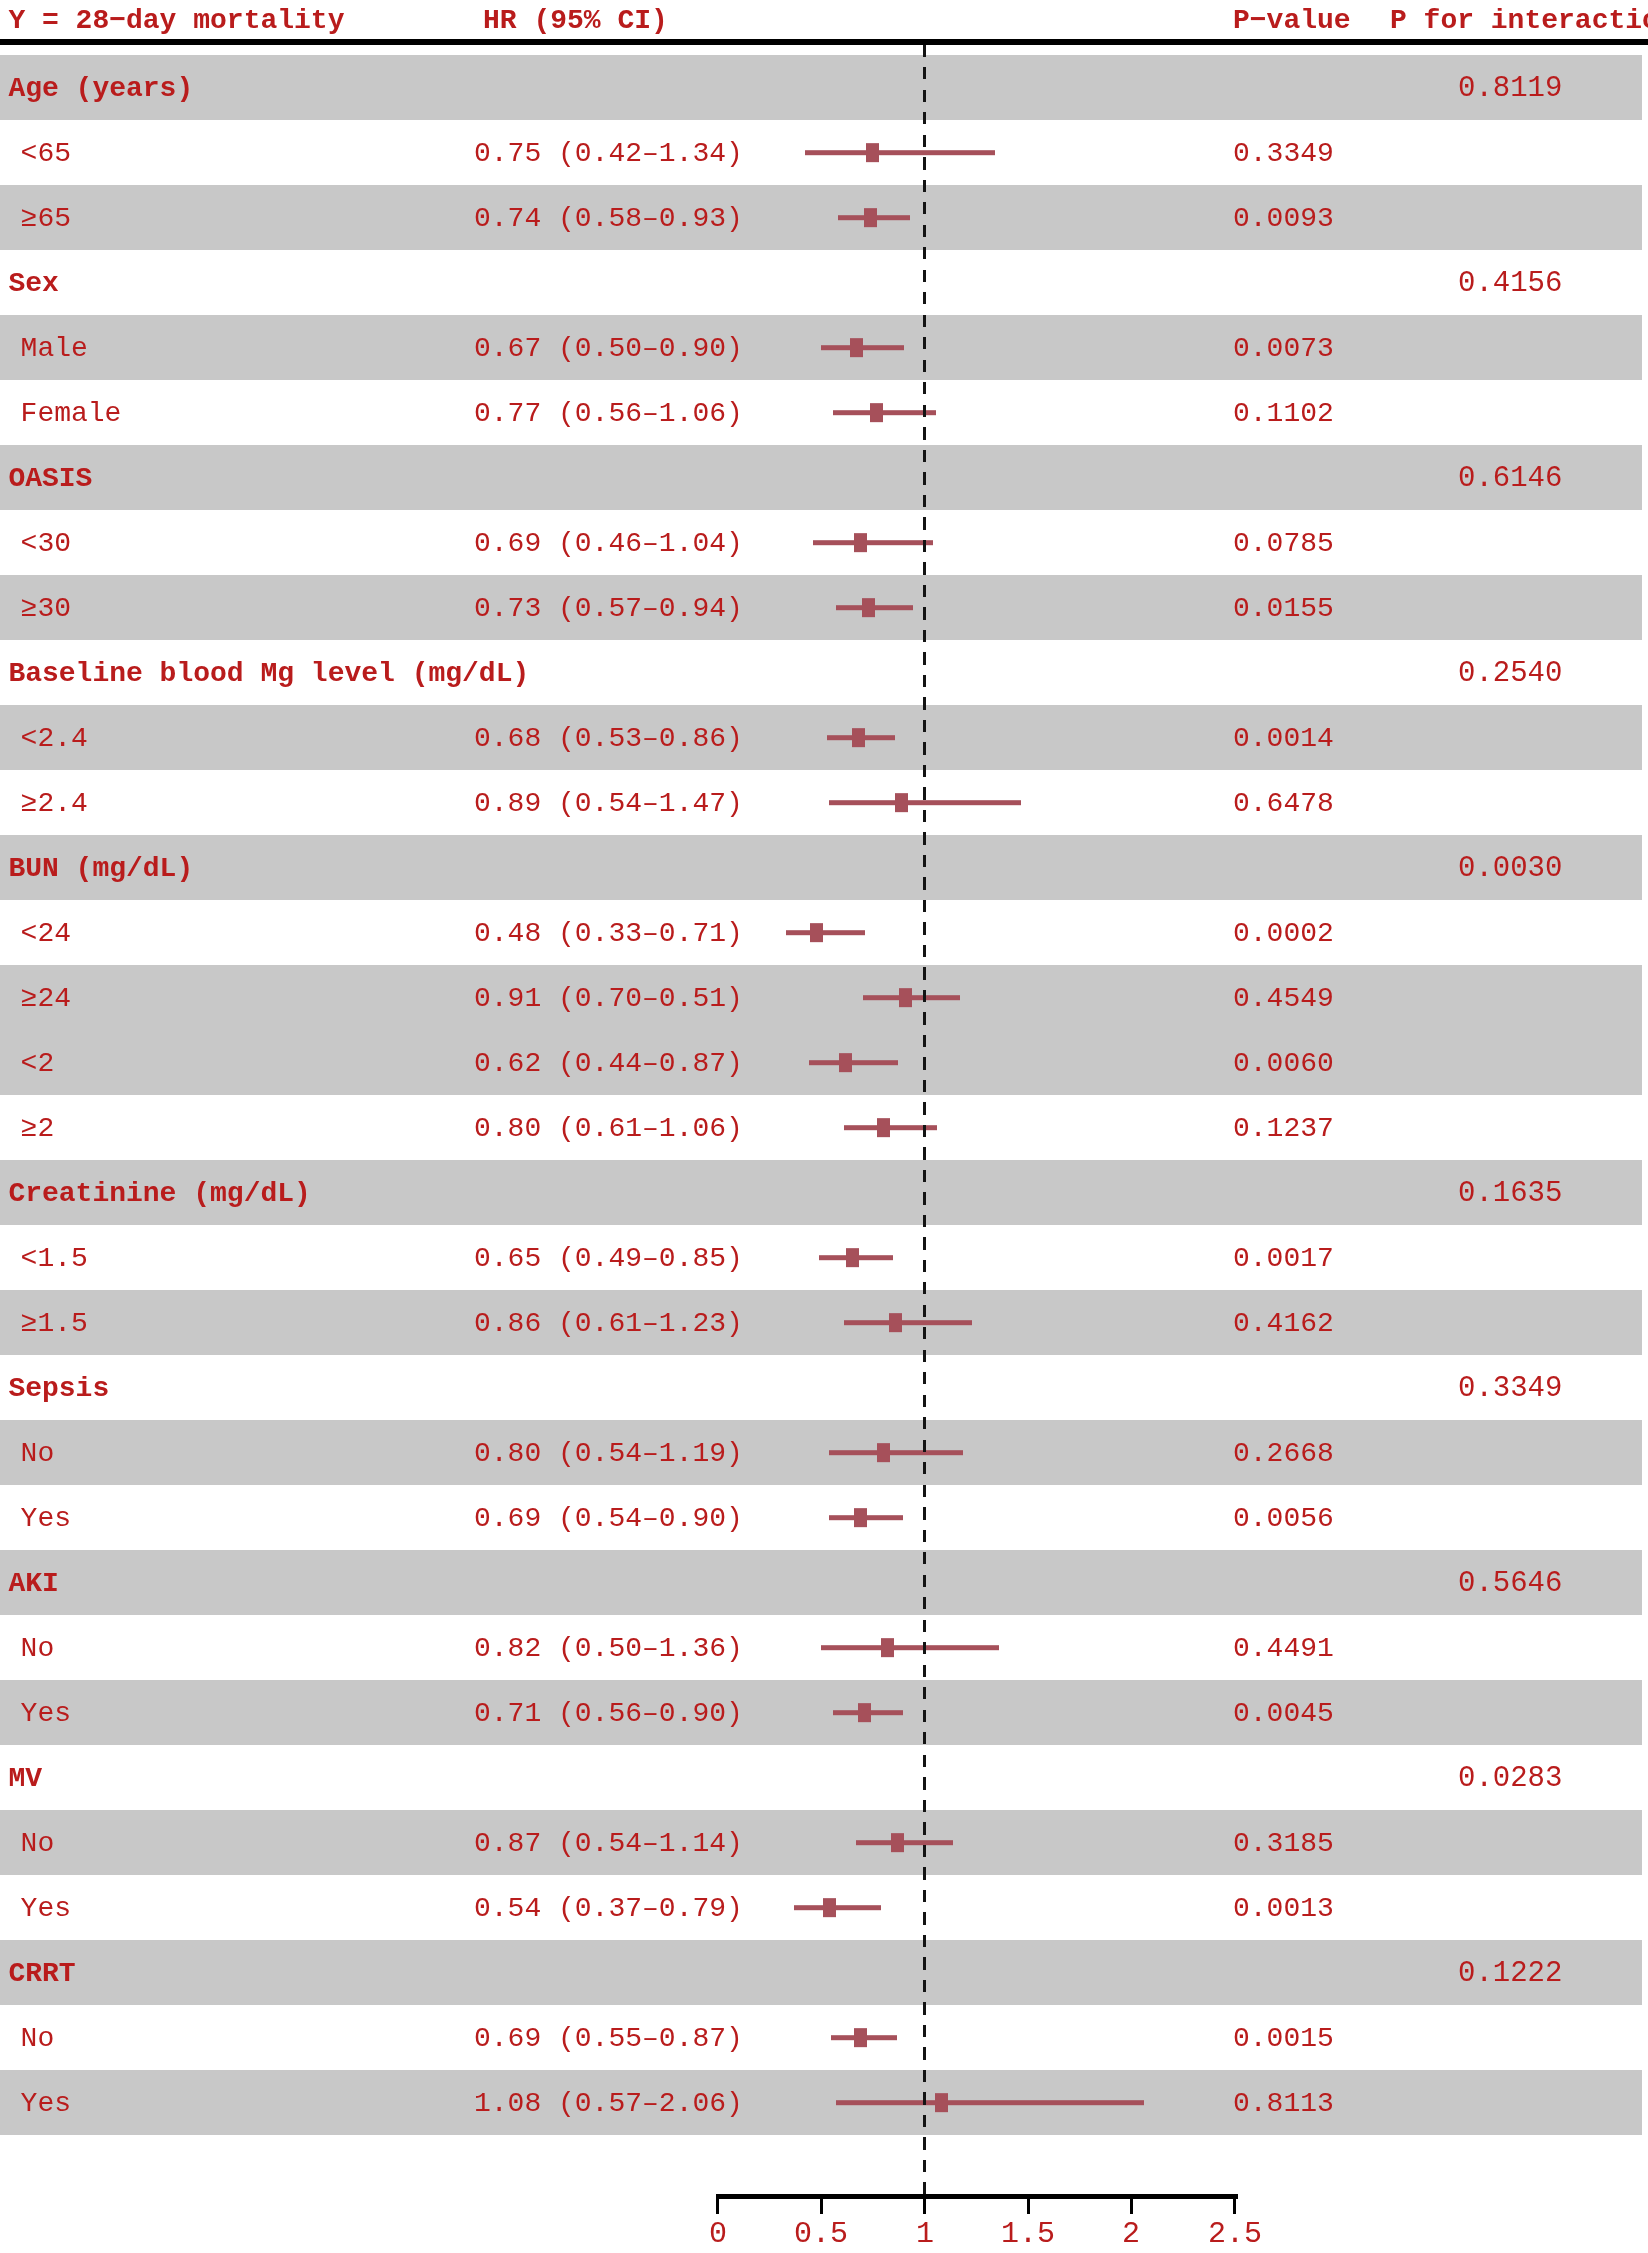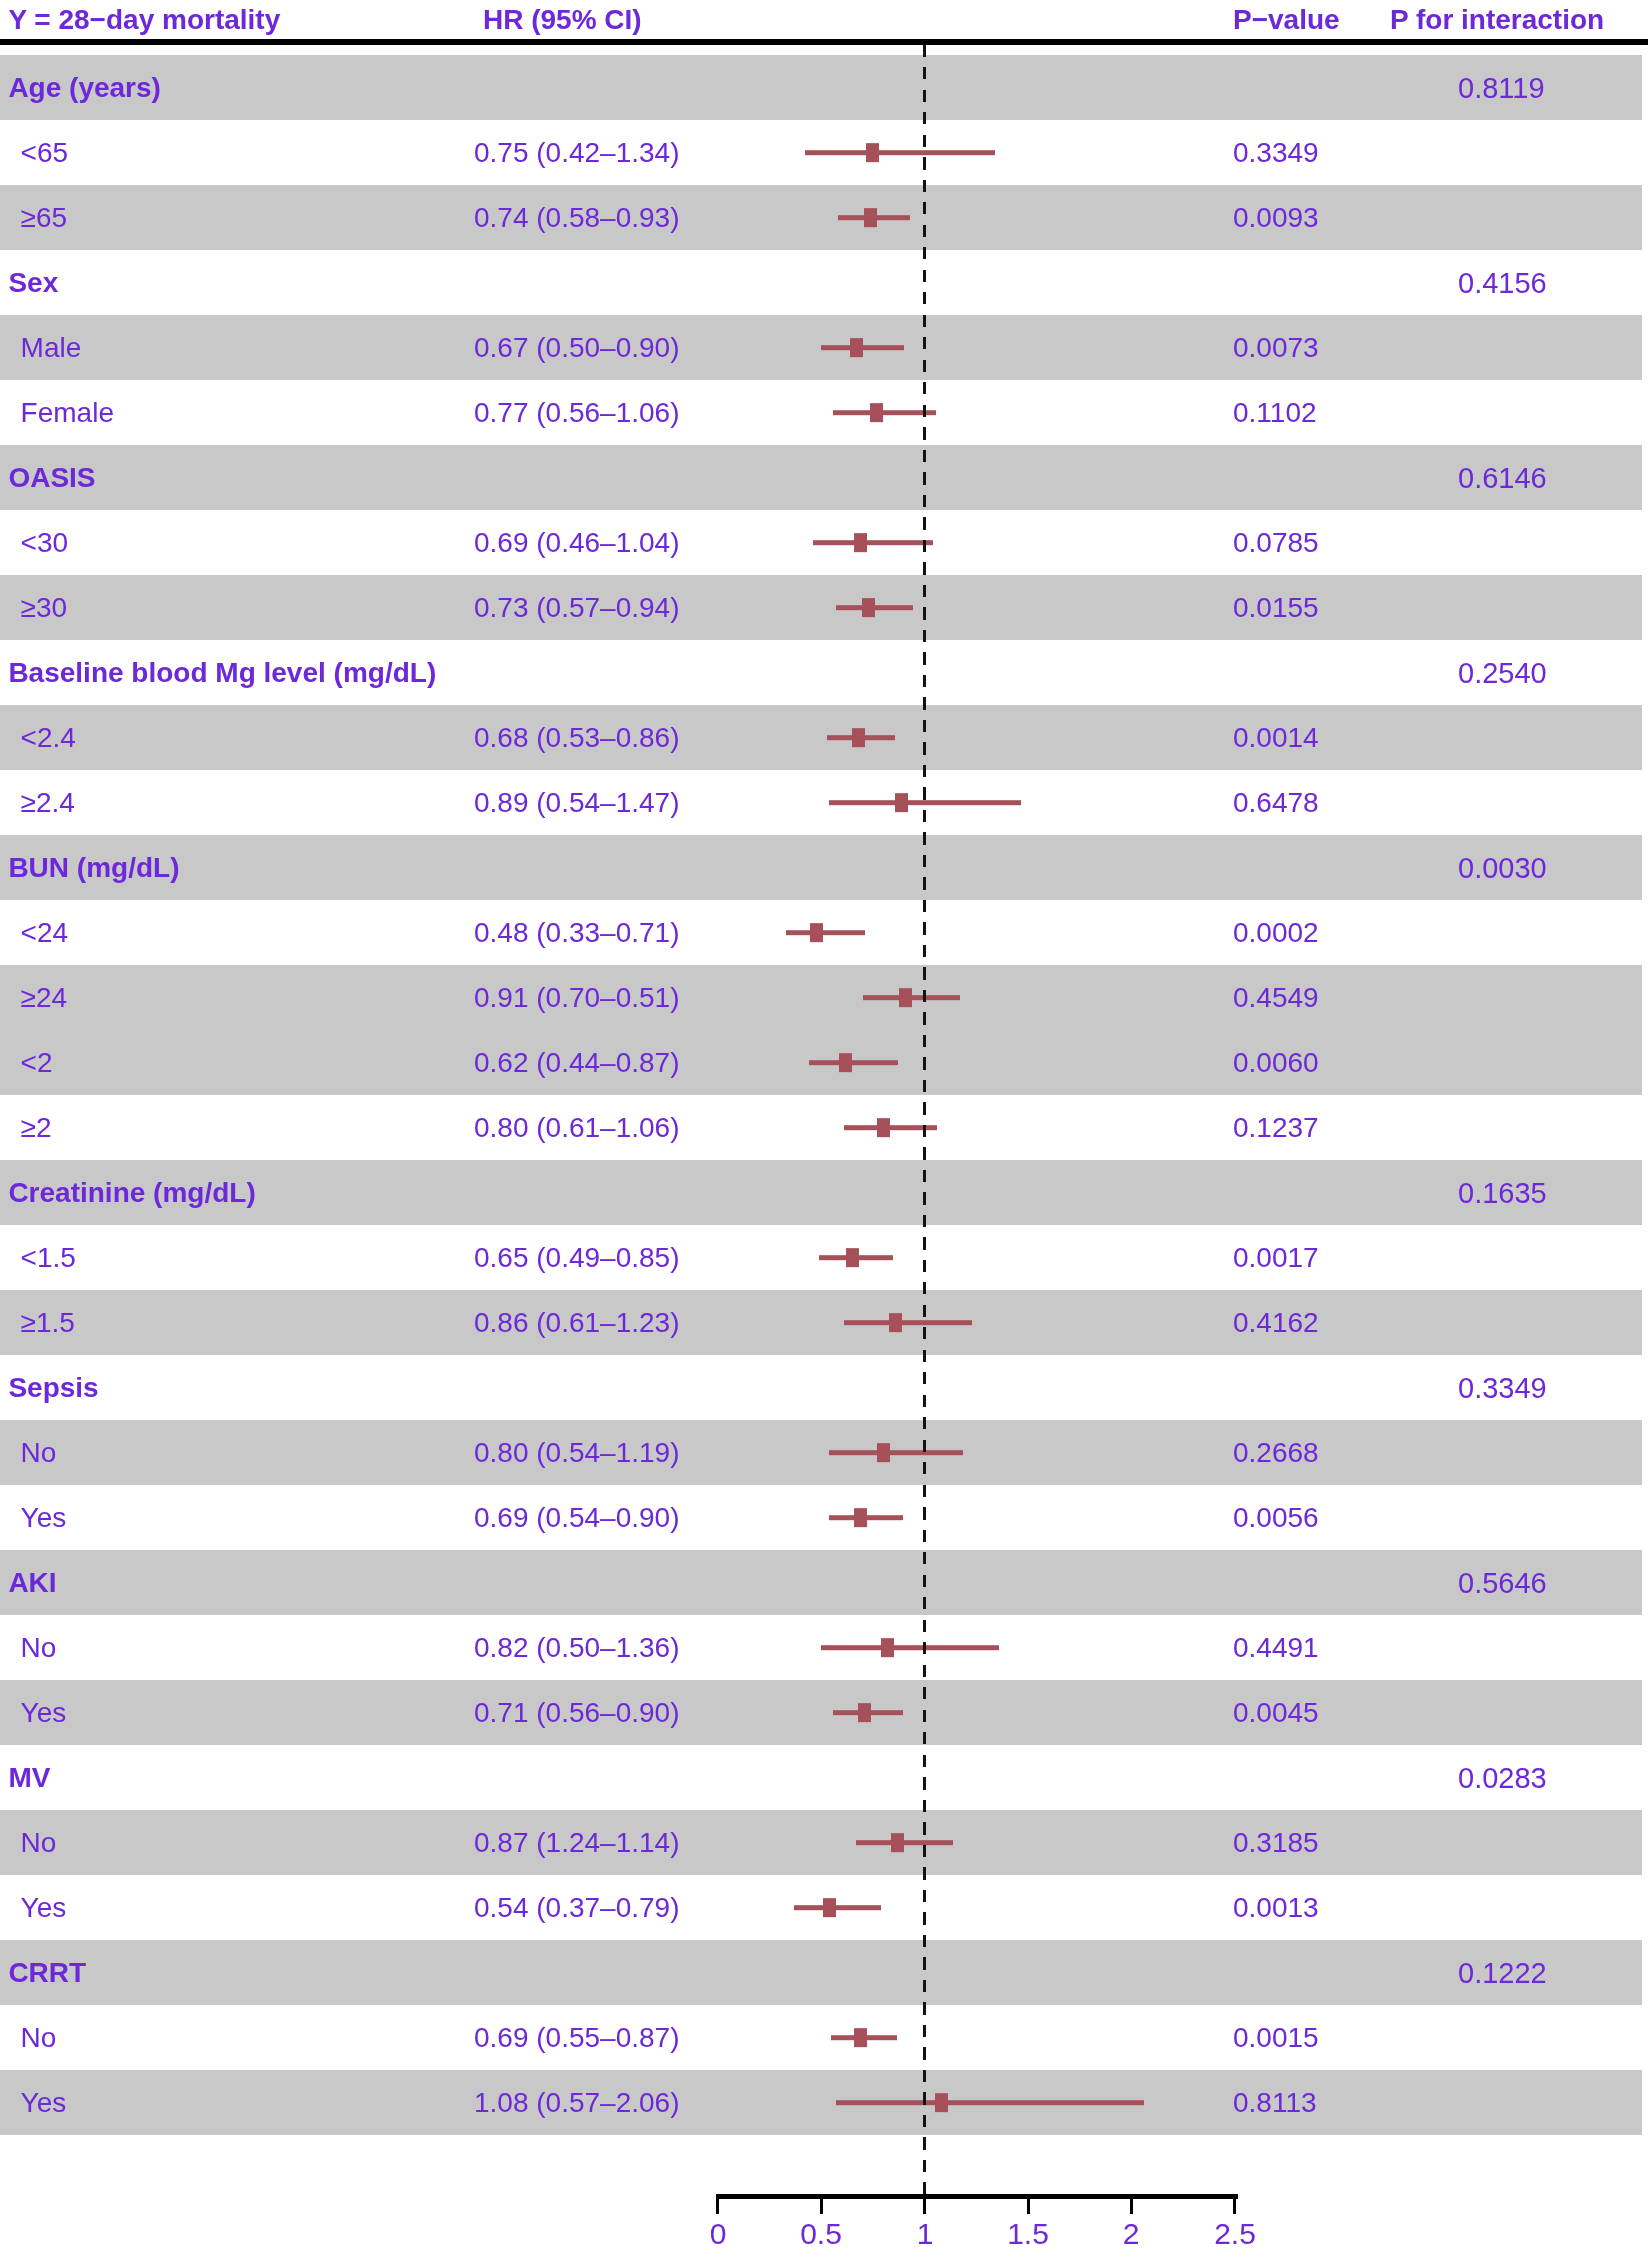--- a/index.html
+++ b/index.html
@@ -1,21 +1,21 @@
 <!DOCTYPE html>
 <html style="font-size:15px"><head>
 <meta charset="utf-8">
 <style>
   html,body{margin:0;padding:0;background:#ffffff;}
   .fig{
     position:relative;
     width:1648px;height:2253px;
     background:#ffffff;
-    font-family:Liberation Sans, sans-serif;
-    color:#6d28d9;
+    font-family:Liberation Mono, monospace;
+    color:#b91c1c;
     overflow:hidden;
   }
   .hdr{position:absolute;top:0;left:0;width:1648px;height:39px;}
   .hdr span{
     position:absolute;top:50%;transform:translateY(-50%);
     font-size:28px;font-weight:bold;white-space:nowrap;
   }
   .h-sub{left:8.4px;}
   .h-hr{left:455px;margin-left:28px;}
   .h-p{left:1233px;}
@@ -214,21 +214,21 @@
         <div class="ci" style="left: 833px; width: 70px;"></div>
         <div class="mk" style="left: 858px;"></div>
         <div class="pval">0.0045</div>
       </div>
       <div class="row">
         <div class="lab cat">MV</div>
         <div class="pint">0.0283</div>
       </div>
       <div class="row shaded">
         <div class="lab sub">No</div>
-        <div class="hrtxt">0.87 (1.24–1.14)</div>
+        <div class="hrtxt">0.87 (0.54–1.14)</div>
         <div class="ci" style="left: 856px; width: 97px;"></div>
         <div class="mk" style="left: 891px;"></div>
         <div class="pval">0.3185</div>
       </div>
       <div class="row">
         <div class="lab sub">Yes</div>
         <div class="hrtxt">0.54 (0.37–0.79)</div>
         <div class="ci" style="left: 794px; width: 87px;"></div>
         <div class="mk" style="left: 823px;"></div>
         <div class="pval">0.0013</div>

